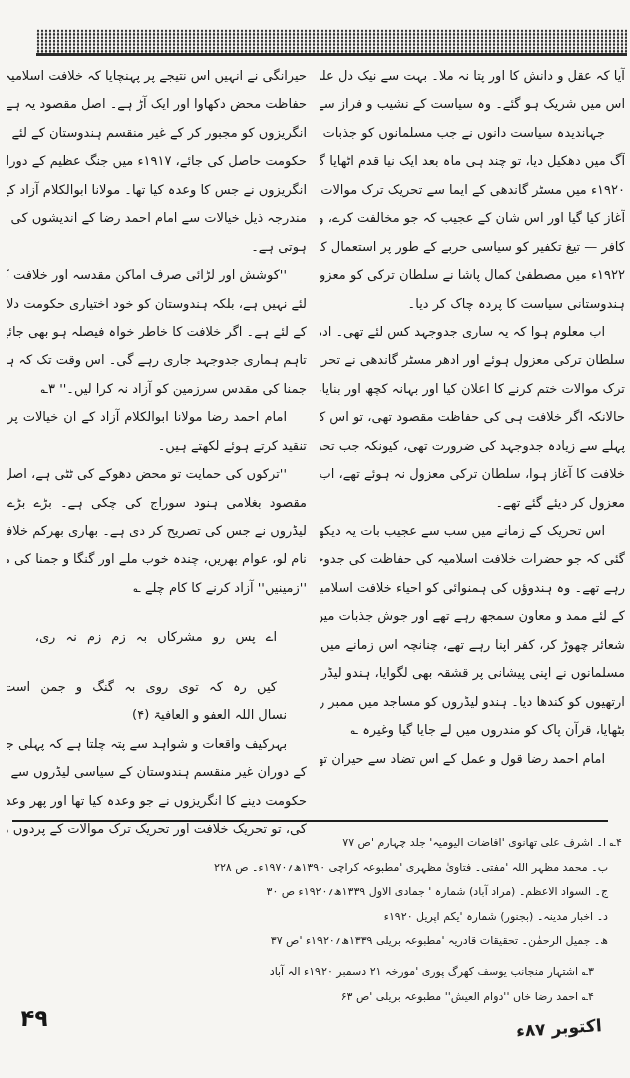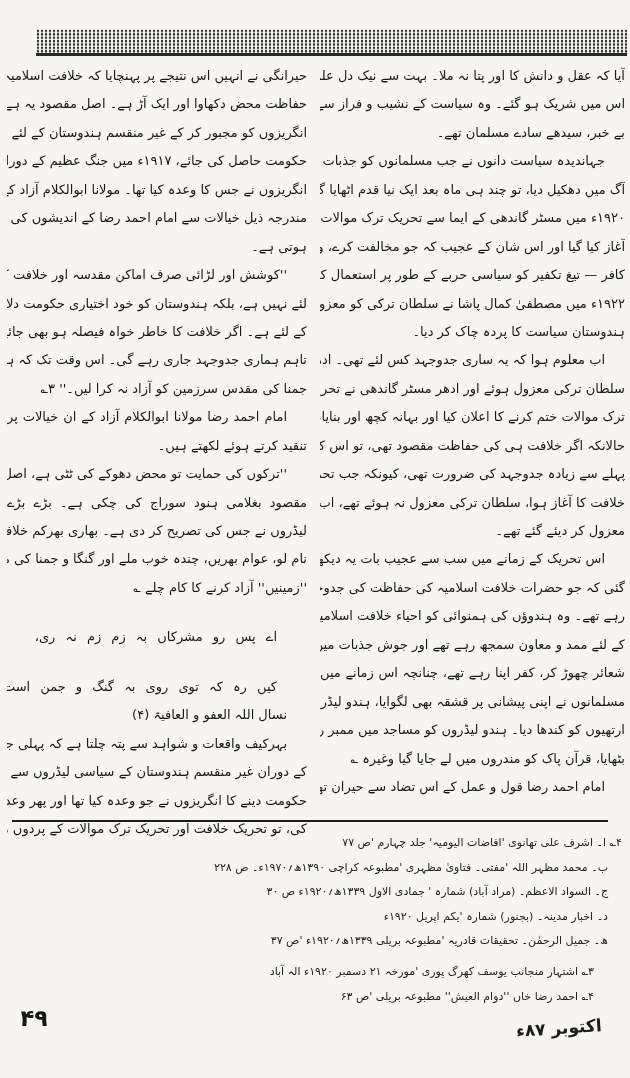--- a/index.html
+++ b/index.html
@@ -77,28 +77,27 @@
 </head>
 <body>
 
 <div class="page">
 
   <div class="band"></div>
 
   <div class="col col-right">
       <div class="line j">آیا کہ عقل و دانش کا اور پتا نہ ملا۔ بہت سے نیک دل علماء بھی</div>
       <div class="line j">اس میں شریک ہو گئے۔ وہ سیاست کے نشیب و فراز سے</div>
-      <div class="line r">بے خبر، سیدھے سادے مسلمان تھے۔</div>
       <div class="line j i">جہاندیدہ سیاست دانوں نے جب مسلمانوں کو جذبات کی</div>
       <div class="line j">آگ میں دھکیل دیا، تو چند ہی ماہ بعد ایک نیا قدم اٹھایا گیا اور</div>
       <div class="line j">۱۹۲۰ء میں مسٹر گاندھی کے ایما سے تحریک ترک موالات کا</div>
       <div class="line j">آغاز کیا گیا اور اس شان کے عجیب کہ جو مخالفت کرے، وہ</div>
       <div class="line j">کافر — تیغ تکفیر کو سیاسی حربے کے طور پر استعمال کیا گیا، مگر</div>
       <div class="line j">۱۹۲۲ء میں مصطفیٰ کمال پاشا نے سلطان ترکی کو معزول کر کے</div>
-      <div class="line r">ہندوستان سیاست کا پردہ چاک کر دیا۔</div>
+      <div class="line r">ہندوستانی سیاست کا پردہ چاک کر دیا۔</div>
       <div class="line j i">اب معلوم ہوا کہ یہ ساری جدوجہد کس لئے تھی۔ ادھر</div>
       <div class="line j">سلطان ترکی معزول ہوئے اور ادھر مسٹر گاندھی نے تحریک</div>
       <div class="line j">ترک موالات ختم کرنے کا اعلان کیا اور بہانہ کچھ اور بنایا،</div>
       <div class="line j">حالانکہ اگر خلافت ہی کی حفاظت مقصود تھی، تو اس کے لئے</div>
       <div class="line j">پہلے سے زیادہ جدوجہد کی ضرورت تھی، کیونکہ جب تحریک</div>
       <div class="line j">خلافت کا آغاز ہوا، سلطان ترکی معزول نہ ہوئے تھے، اب تو وہ</div>
       <div class="line r">معزول کر دیئے گئے تھے۔</div>
       <div class="line j i">اس تحریک کے زمانے میں سب سے عجیب بات یہ دیکھی</div>
       <div class="line j">گئی کہ جو حضرات خلافت اسلامیہ کی حفاظت کی جدوجہد کر</div>
       <div class="line j">رہے تھے۔ وہ ہندوؤں کی ہمنوائی کو احیاء خلافت اسلامیہ</div>

